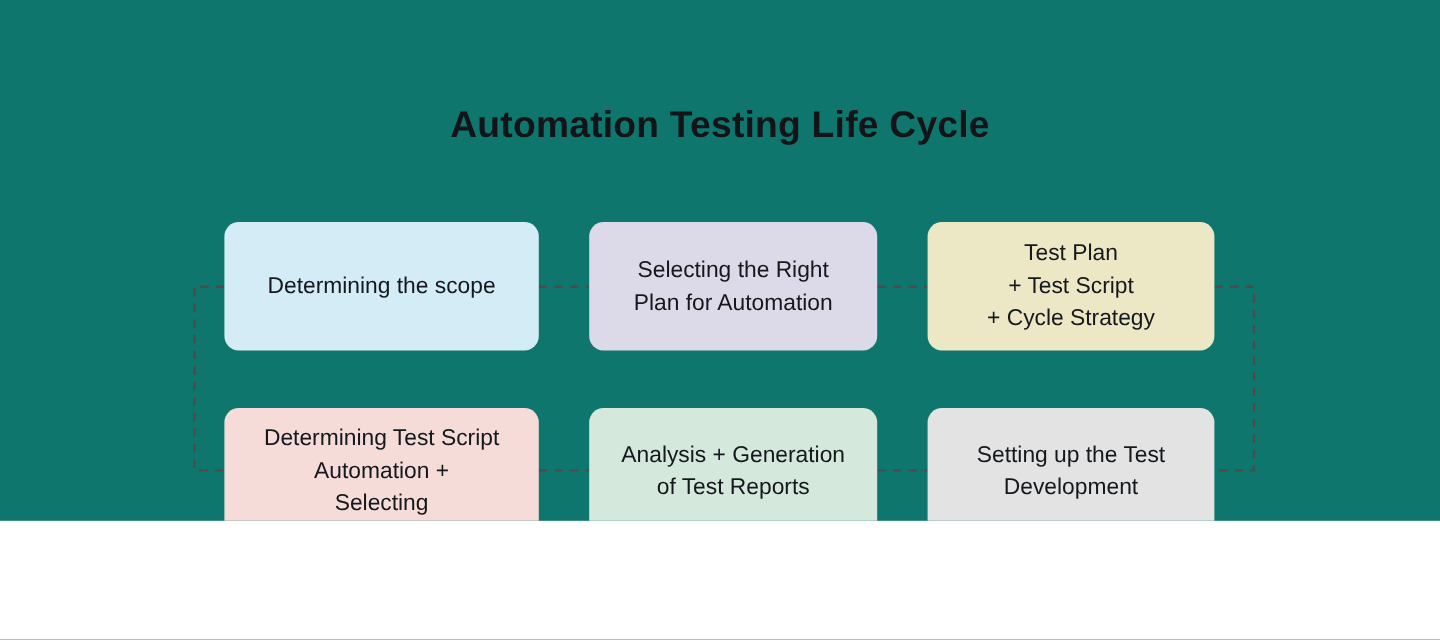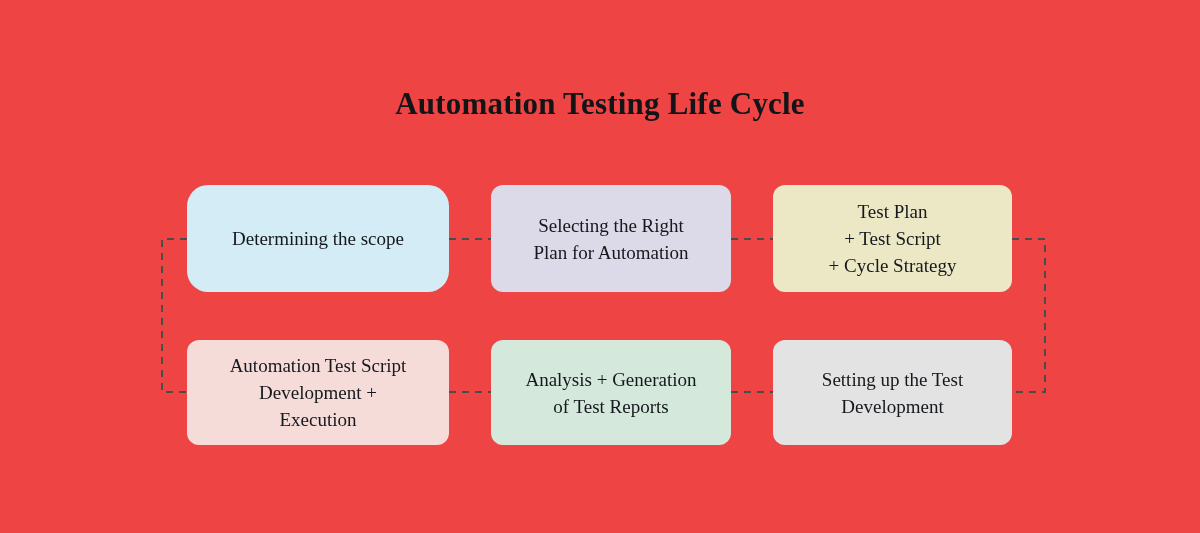--- a/index.html
+++ b/index.html
@@ -2,23 +2,23 @@
 <html><head>
 <meta charset="utf-8">
 <style>
   html, body {
     margin: 0;
     padding: 0;
   }
   .canvas {
     position: relative;
     width: 1200px;
-    height: 533px;
-    background: #ef4444;
-    font-family: Liberation Serif, serif;
+    height: 434px;
+    background: #0f766e;
+    font-family: Liberation Sans, sans-serif;
     overflow: hidden;
   }
   .title {
     position: absolute;
     top: 86px;
     left: 0;
     width: 100%;
     margin: 0;
     text-align: center;
     font-size: 31px;
@@ -66,41 +66,41 @@
 
   <svg class="connectors" viewBox="0 0 1200 533" xmlns="http://www.w3.org/2000/svg">
     <path d="M449 239 H491"></path>
     <path d="M731 239 H773"></path>
     <path d="M1012 239 H1045 V392 H1012"></path>
     <path d="M449 392 H491"></path>
     <path d="M731 392 H773"></path>
     <path d="M187 239 H162 V392 H187"></path>
   </svg>
 
-  <div class="node node-r1 node-c1" style="background-color: rgb(211, 236, 246); border-radius: 21px;">
+  <div class="node node-r1 node-c1" style="background-color: rgb(211, 236, 246);">
     <div>Determining the scope</div>
     <div></div>
   </div>
 
   <div class="node node-r1 node-c2" style="background-color: rgb(220, 217, 232);">
     <div>Selecting the Right</div>
     <div>Plan for Automation</div>
     <div></div>
   </div>
 
   <div class="node node-r1 node-c3" style="background-color: rgb(236, 232, 198);">
     <div>Test Plan</div>
     <div>+ Test Script</div>
     <div>+ Cycle Strategy</div>
   </div>
 
   <div class="node node-r2 node-c1" style="background-color: rgb(245, 220, 216);">
-    <div>Automation Test Script</div>
-    <div>Development +</div>
-    <div>Execution</div>
+    <div>Determining Test Script</div>
+    <div>Automation +</div>
+    <div>Selecting</div>
   </div>
 
   <div class="node node-r2 node-c2" style="background-color: rgb(212, 233, 220);">
     <div>Analysis + Generation</div>
     <div>of Test Reports</div>
     <div></div>
   </div>
 
   <div class="node node-r2 node-c3" style="background-color: rgb(227, 227, 228);">
     <div>Setting up the Test</div>

